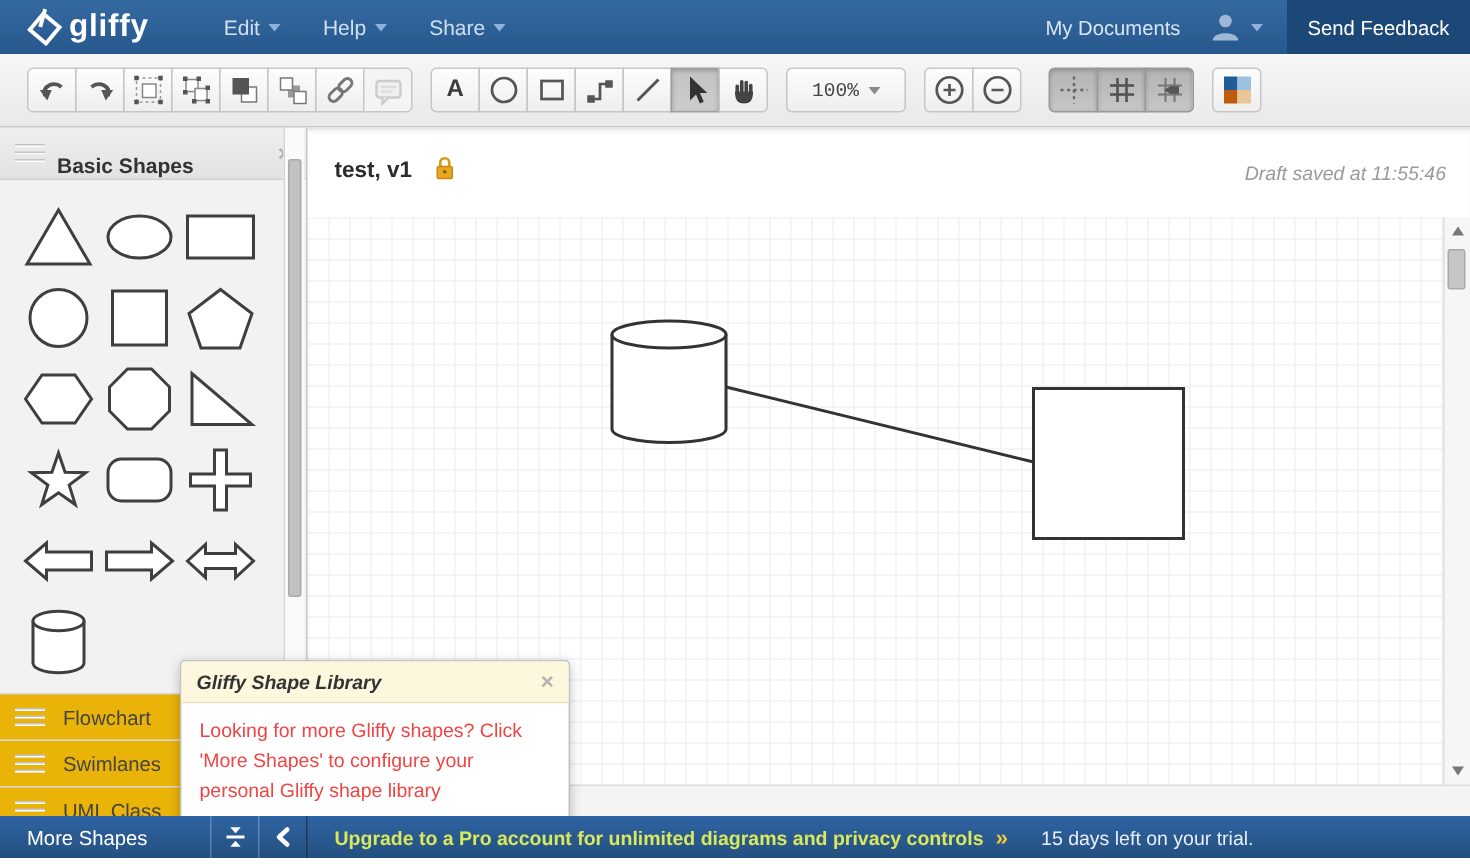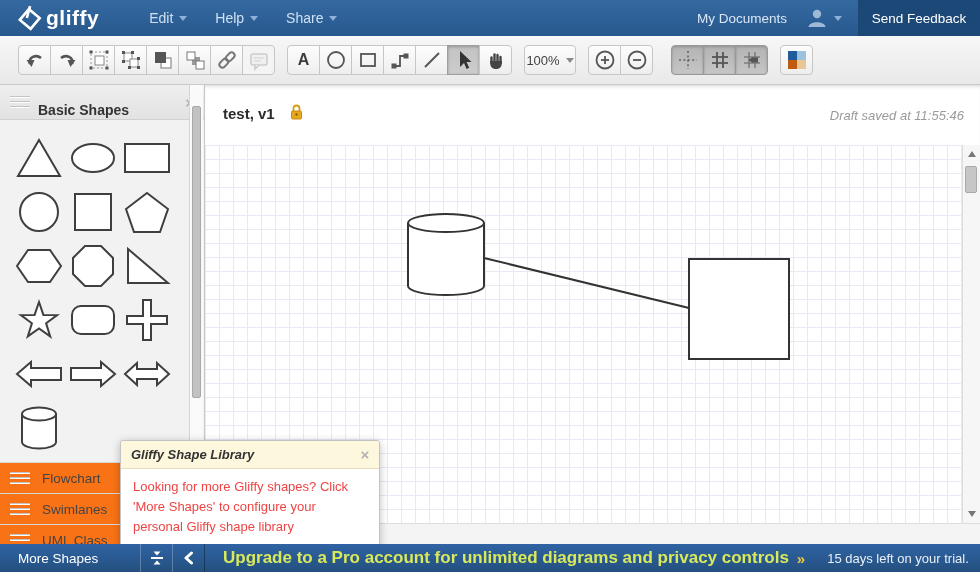--- a/index.html
+++ b/index.html
@@ -33,21 +33,21 @@
     border:1px solid #c6c6c6; margin-left:-1px; display:flex; align-items:center;
     justify-content:center; cursor:pointer; }
   .tb:first-child { margin-left:0; border-radius:4px 0 0 4px; }
   .tb:last-child { border-radius:0 4px 4px 0; }
   .tb.single { border-radius:4px; }
   .tb.active { background:linear-gradient(#c3c3c3,#cccccc); border-color:#9f9f9f; box-shadow:inset 0 1px 3px rgba(0,0,0,.25); }
   .tb.disabled { background:#f4f4f4; cursor:default; }
   .tb-group.pressed .tb { background:linear-gradient(#b3b3b3,#c6c6c6); border-color:#989898; box-shadow:inset 0 1px 3px rgba(0,0,0,.2); }
   .tb svg { width:24px; height:24px; }
   .tb .tool-letter { font-weight:bold; font-size:16px; color:#3c3c3c; }
-  .tb-dropdown { width:52px; }
+  .tb-dropdown { width:80px;font-family:Liberation Mono, monospace; }
   .tb-dropdown span.zoom-val { font-size:13px; color:#444; margin-right:6px; }
   .tb-dropdown .caret { border-top-color:#8a8a8a; }
   #mini-blue-btn { position:absolute; left:962px; top:47px; width:24px; height:30px;
     background:linear-gradient(#4179b3,#2a5f98); border:1px solid #1e4e82; border-radius:4px 0 0 4px; cursor:pointer; }
 
   
   #sidebar { position:absolute; left:0; top:85px; width:205px; height:463px; background:#f2f2f2;
     border-right:1px solid #c9c9c9; z-index:10; }
   #panel-header { height:35px; background:linear-gradient(#efefef,#e2e2e2); border-bottom:1px solid #cfcfcf;
     display:flex; align-items:center; padding:0 10px; }
@@ -56,21 +56,21 @@
   #panel-header .panel-title { font-size:14px; font-weight:bold; color:#333; margin-left:8px;margin-top:16px; }
   .close-x { margin-left:auto; color:#b3b3b3; font-size:15px; font-weight:bold; cursor:pointer; line-height:1; }
   #shape-grid { position:absolute; left:12px; top:46px; width:162px; display:flex; flex-wrap:wrap; }
   .shape-cell { width:54px; height:54px; display:flex; align-items:center; justify-content:center; cursor:pointer; }
   .shape-cell svg { display:block; }
   #sidebar-scroll { position:absolute; right:1px; top:0; width:14px; height:377px;
     background:#fafafa; border-left:1px solid #d5d5d5; }
   #sidebar-scroll .thumb { position:absolute; left:2px; top:21px; width:9px; height:292px;
     background:#c2c2c2; border:1px solid #a9a9a9; border-radius:2px; cursor:grab; }
   #sidebar-sections { position:absolute; left:0; top:377px; width:204px; }
-  .section-row { height:31px; background:#f97316; border-top:1px solid #d8d8d8; display:flex;
+  .section-row { height:31px; background:#eab308; border-top:1px solid #d8d8d8; display:flex;
     align-items:center; padding:0 10px; cursor:pointer; }
   .section-row .label { font-size:13.5px; color:#444; margin-left:12px; }
   #collapse-tab { position:absolute; left:140px; top:453px; width:64px; height:10px; background:#d8d8d8;
     border-top:1px solid #bbb; text-align:center; font-size:9px; color:#888; line-height:9px; font-weight:bold; cursor:pointer; }
 
   
   #main { position:absolute; left:205px; top:85px; width:775px; height:463px; background:#fff; }
   #titlebar { position:relative; height:60px; background:#fff; box-shadow:inset 0 4px 5px -4px rgba(0,0,0,.25); }
   #doc-title { position:absolute; left:18px; top:20px; font-size:15px; font-weight:bold; color:#2b2b2b; }
   #lock-icon { position:absolute; left:85px; top:19px; }
@@ -93,21 +93,21 @@
 
   
   #footer { position:absolute; left:0; top:544px; width:980px; height:28px;
     background:linear-gradient(#2f63a3,#24507f); display:flex; align-items:center; z-index:70; }
   #more-shapes { width:205px; height:28px; display:flex; align-items:center; border-right:1px solid rgba(0,0,0,.35); }
   #more-shapes .label { color:#fff; font-size:13.5px; margin-left:18px; }
   #more-shapes .icons { margin-left:auto; display:flex; height:28px; }
   #more-shapes .ibtn { width:32px; height:28px; display:flex; align-items:center; justify-content:center;
     border-left:1px solid rgba(255,255,255,.25); cursor:pointer; }
   #upgrade-area { display:flex; align-items:center; margin-left:18px; }
-  #upgrade-link { font-size:17px; font-weight:bold; color:#d9e95c; cursor:pointer; }
+  #upgrade-link { font-size:13px; font-weight:bold; color:#d9e95c; cursor:pointer; }
   #upgrade-arrows { font-size:15px; font-weight:bold; color:#ecc93e; margin-left:8px; cursor:pointer; }
   #trial-text { font-size:13px; color:#e9eff7; margin-left:22px; }
 
   
   #tooltip { position:absolute; left:120px; top:440px; width:260px; z-index:60;
     background:#fff; border:1px solid #c3c3c3; border-radius:3px; box-shadow:0 2px 8px rgba(0,0,0,.25); }
   #tooltip-header { background:#fdf7dd; border-bottom:1px solid #e5ddbd; padding:6px 10px; display:flex; align-items:center; border-radius:3px 3px 0 0;font-style:italic; }
   #tooltip-header .title { font-size:13px; font-weight:bold; color:#333; }
   #tooltip-body { padding:8px 12px 12px; font-size:13px; color:#ef4444; line-height:1.55; }
   #tooltip-tail { position:absolute; left:18px; bottom:-8px; width:14px; height:14px; background:#fff;

